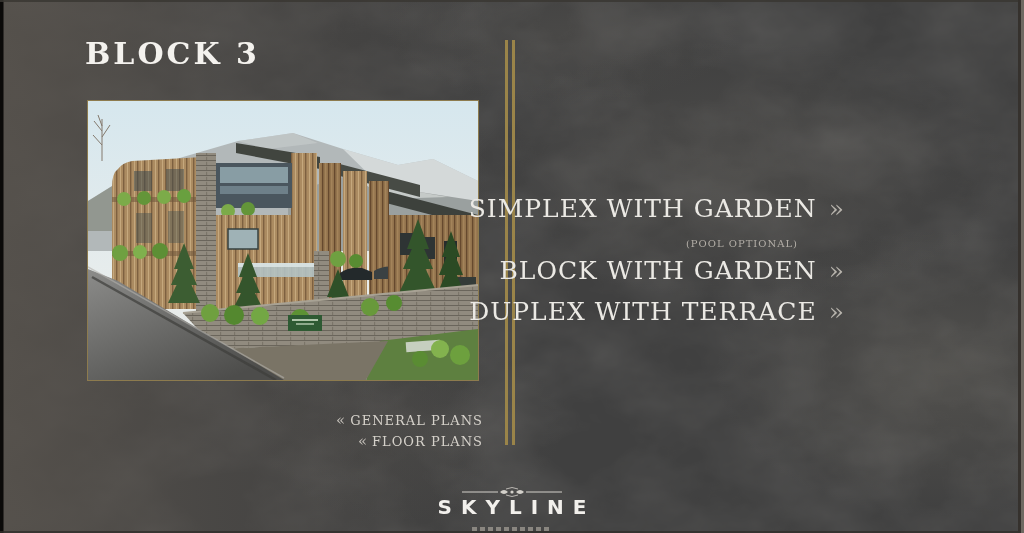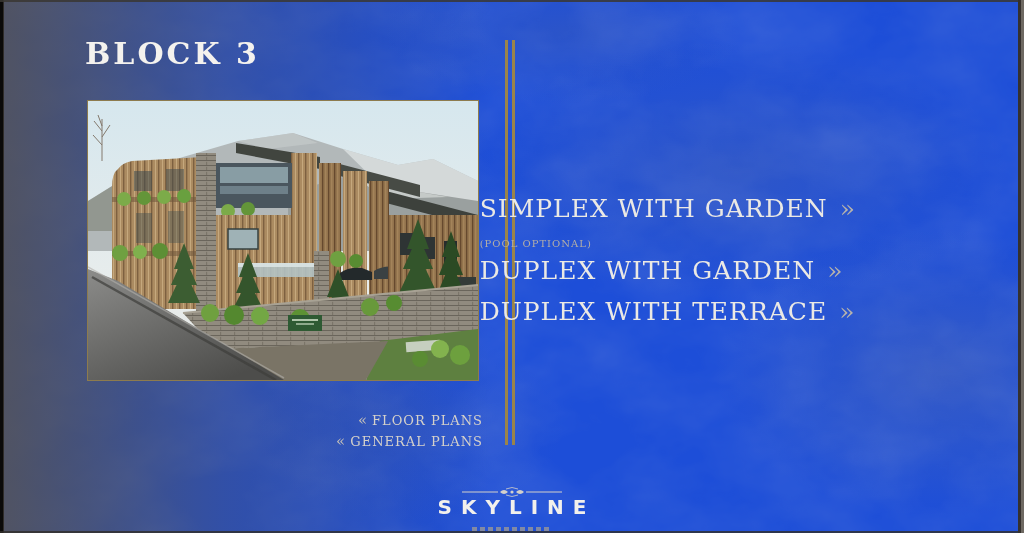--- a/index.html
+++ b/index.html
@@ -1,18 +1,18 @@
 <!DOCTYPE html>
 <html><head>
 <meta charset="utf-8">
 <style>
   html,body{margin:0;padding:0;background:#222;}
   #stage{
     position:relative;width:1024px;height:533px;overflow:hidden;
-    background:#1d4ed8;
+    background:#404040;
     font-family:"DejaVu Serif", serif;
   }
   
   .bg-patches{
     position:absolute;inset:0;pointer-events:none;
     background:
       radial-gradient(ellipse 420px 200px at 72% 32%, rgba(138,132,121,.16), transparent 65%),
       radial-gradient(ellipse 380px 240px at 92% 70%, rgba(150,144,130,.20), transparent 60%),
       radial-gradient(ellipse 300px 120px at 55% 6%,  rgba(128,122,112,.14), transparent 60%),
       radial-gradient(ellipse 260px 160px at 40% 80%, rgba(130,124,114,.10), transparent 60%);
@@ -41,21 +41,21 @@
     border:1px solid #8d7b4e;background:#777;
   }
   .photo-frame svg{display:block}
 
   .divider{position:absolute;left:505px;top:40px;width:14px;height:405px}
   .divider .bar1,.divider .bar2{position:absolute;top:0;height:100%;width:3px;background:#9a8449}
   .divider .bar1{left:0}
   .divider .bar2{left:7px}
 
   .menu{
-    position:absolute;top:194px;right:169px;color:#ebe9e4;
+    position:absolute;top:194px;right:180px;text-align:right;color:#ebe9e4;
   }
   .menu-item{
     font-size:25px;letter-spacing:1px;line-height:29px;white-space:nowrap;cursor:pointer;
   }
   .menu-item .chev{color:#b7b3ac;margin-left:12px;letter-spacing:0}
   .menu-note{
     font-size:10px;color:#b3aea7;letter-spacing:1px;
     padding-right:46px;margin:15px 0 7px;cursor:default;
   }
   .menu-item + .menu-item{margin-top:12px}
@@ -235,33 +235,33 @@
     <div class="bar1"></div>
     <div class="bar2"></div>
   </div>
 
   <div class="menu">
     <div class="menu-item">
       <span>SIMPLEX WITH GARDEN</span><span class="chev">»</span>
     </div>
     <div class="menu-note">(POOL OPTIONAL)</div>
     <div class="menu-item">
-      <span>DUPLEX WITH GARDEN</span><span class="chev">»</span>
+      <span>BLOCK WITH GARDEN</span><span class="chev">»</span>
     </div>
     <div class="menu-item">
       <span>DUPLEX WITH TERRACE</span><span class="chev">»</span>
     </div>
   </div>
 
   <div class="nav-links">
     <div class="nav-link">
+      <span class="chev">«</span><span>GENERAL PLANS</span>
+    </div>
+    <div class="nav-link">
       <span class="chev">«</span><span>FLOOR PLANS</span>
-    </div>
-    <div class="nav-link">
-      <span class="chev">«</span><span>GENERAL PLANS</span>
     </div>
   </div>
 
   <svg class="flourish" viewBox="0 0 100 14" aria-hidden="true">
     <g stroke="#d4d1cb" stroke-width="1" fill="none">
       <line x1="0" y1="7" x2="36" y2="7"></line>
       <line x1="64" y1="7" x2="100" y2="7"></line>
       <path d="M38,7 q4,-4 8,0 q-4,4 -8,0 Z" fill="#d4d1cb" stroke="none"></path>
       <path d="M54,7 q4,-4 8,0 q-4,4 -8,0 Z" fill="#d4d1cb" stroke="none"></path>
       <circle cx="50" cy="7" r="1.6" fill="#d4d1cb" stroke="none"></circle>

